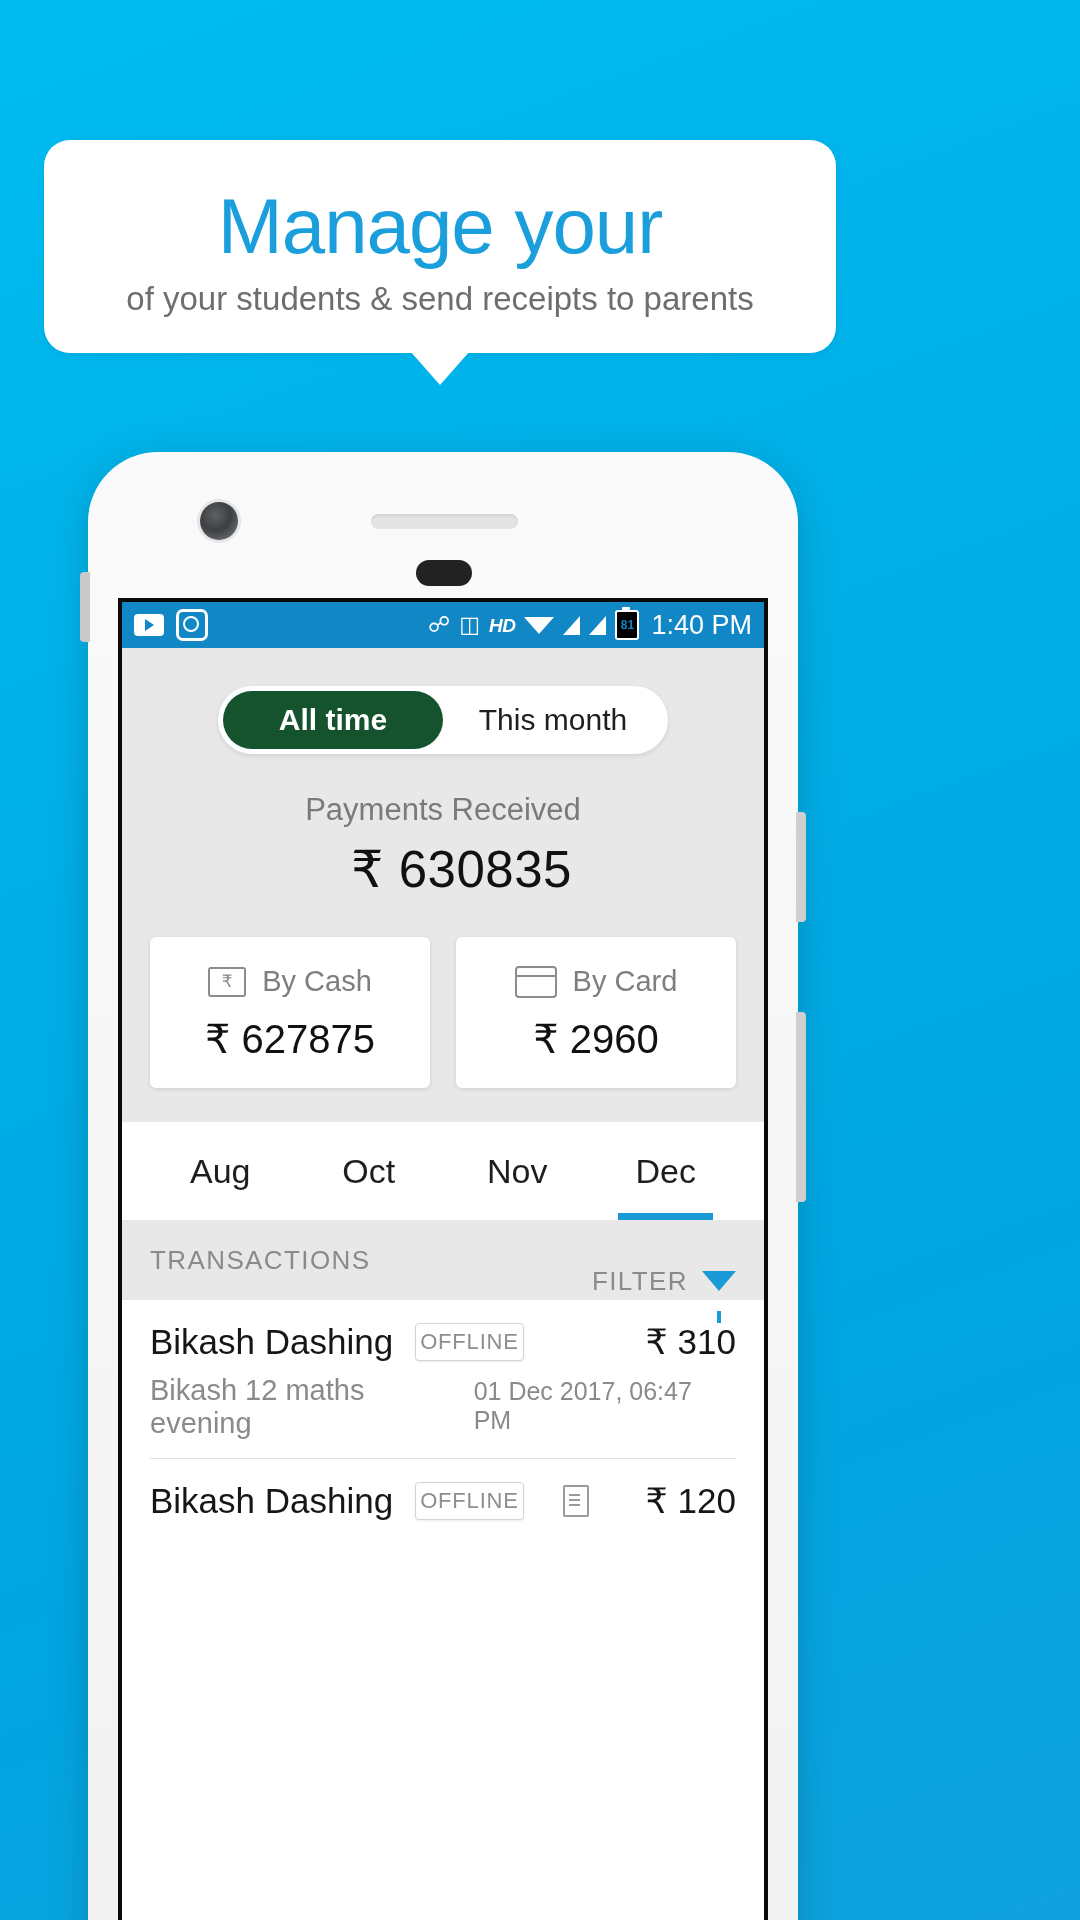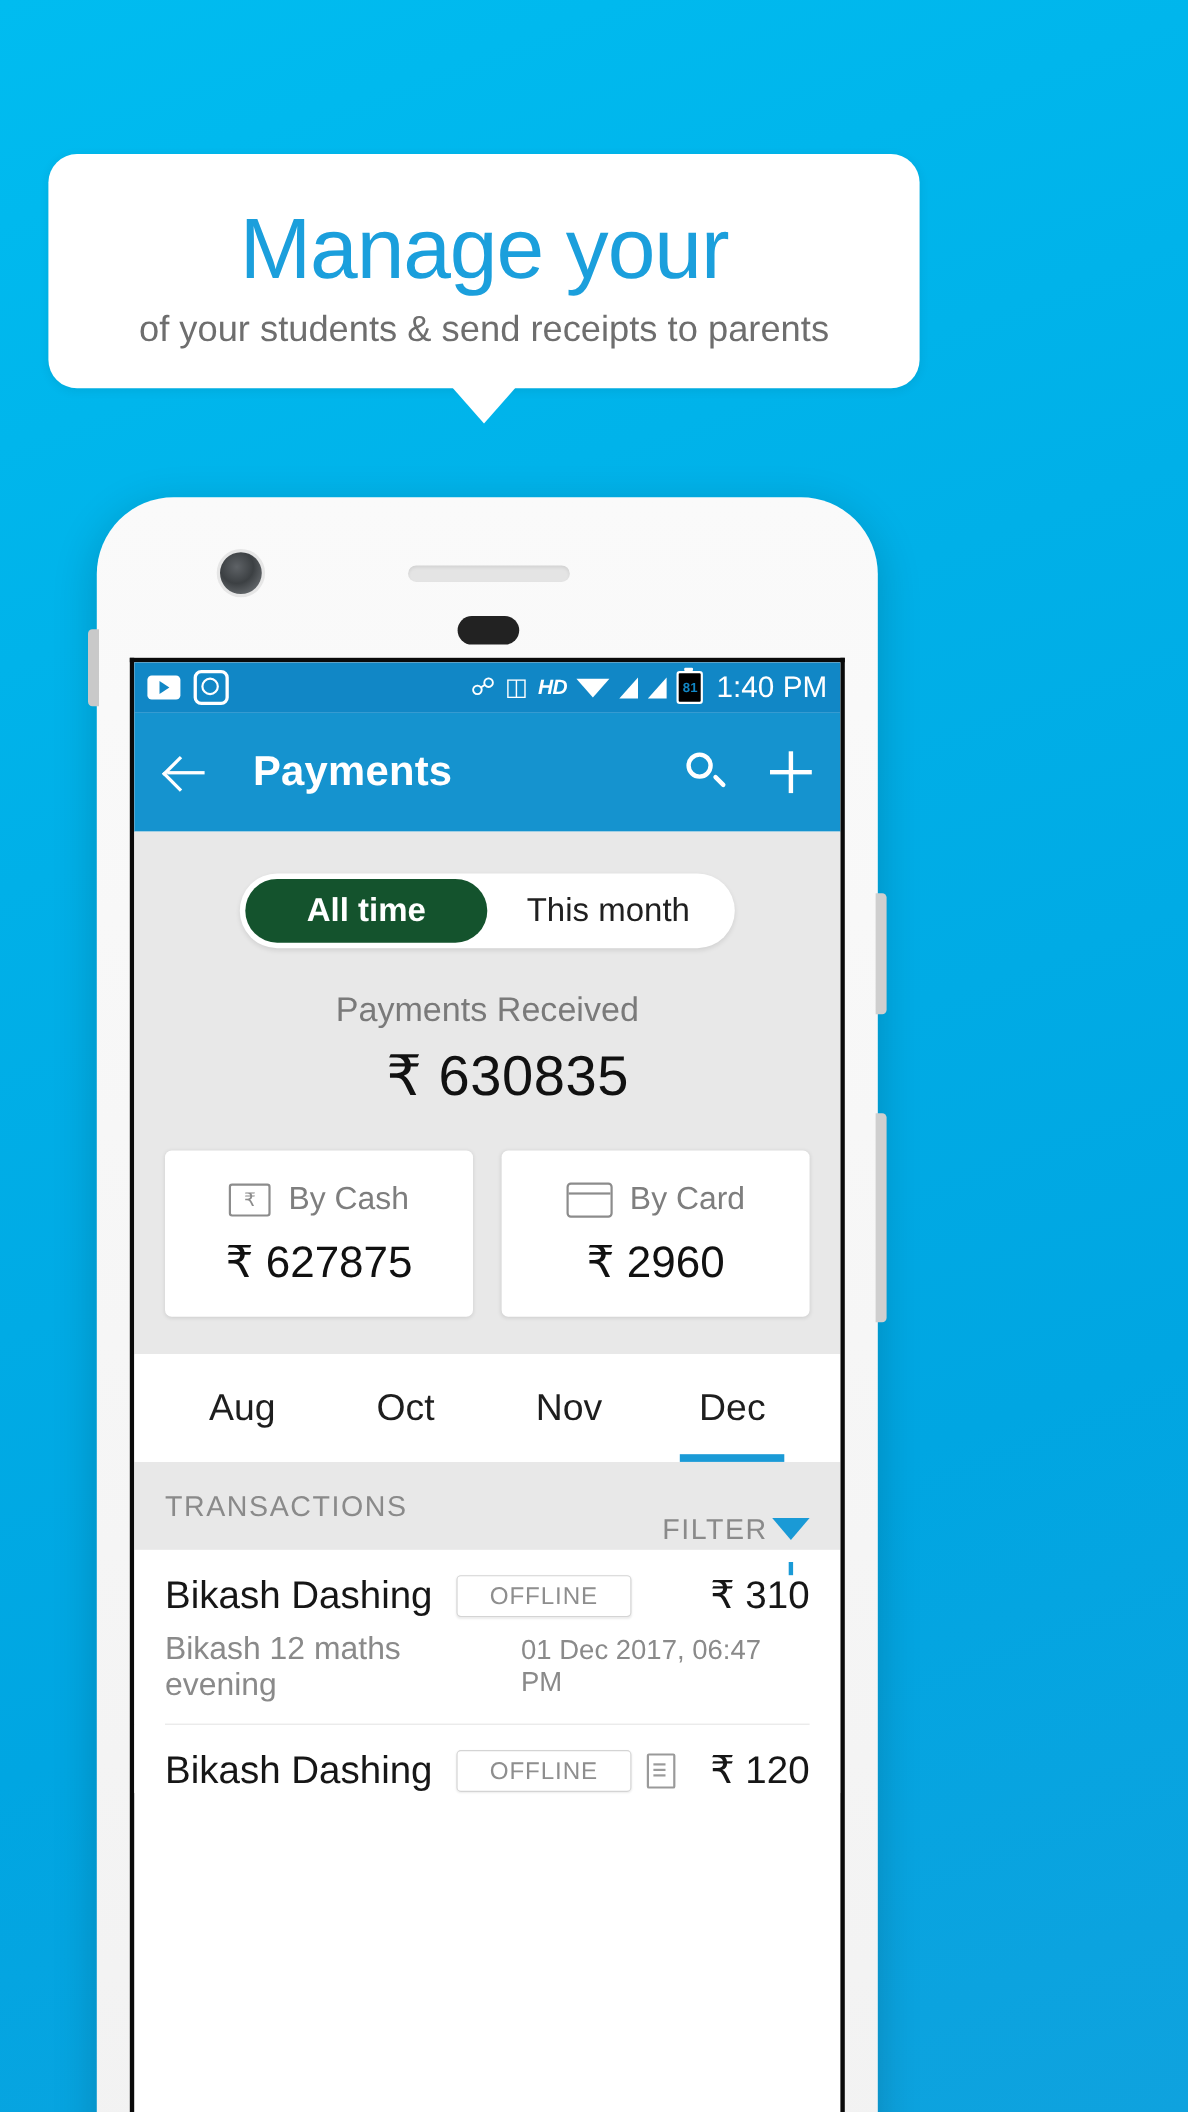--- a/index.html
+++ b/index.html
@@ -116,30 +116,30 @@
 
   
   .months{display:flex;background:#fff;padding:0 24px;height:98px;align-items:center;position:relative;}
   .month{flex:1;text-align:center;font-size:34px;color:#1e1e1e;cursor:pointer;position:relative;height:100%;
     display:flex;align-items:center;justify-content:center;}
   .month.active:after{content:"";position:absolute;bottom:0;left:18%;width:64%;height:7px;background:#1a9ad6;}
 
   
   .tx-header{background:#e8e8e8;height:80px;display:flex;align-items:center;padding:0 28px;}
   .tx-title{font-size:26px;color:#8a8a8a;letter-spacing:1.4px;}
-  .tx-filter{margin-left:auto;display:flex;align-items:center;gap:4px;cursor:pointer;margin-top:42px;}
+  .tx-filter{margin-left:auto;display:flex;align-items:center;gap:14px;cursor:pointer;margin-top:42px;}
   .tx-filter-label{font-size:26px;color:#8a8a8a;letter-spacing:1.4px;}
   .funnel{width:0;height:0;border-left:17px solid transparent;border-right:17px solid transparent;
     border-top:20px solid #1a9ad6;position:relative;}
   .funnel:after{content:"";position:absolute;left:-2px;top:20px;width:4px;height:12px;background:#1a9ad6;}
 
   .tx-row{padding:22px 28px 0 28px;background:#fff;}
   .tx-line1{display:flex;align-items:center;}
   .tx-name{font-size:35px;color:#161616;}
-  .tx-badge{margin-left:22px;border:1px solid #d4d4d4;border-radius:4px;padding:5px 29px;
+  .tx-badge{margin-left:22px;border:1px solid #d4d4d4;border-radius:4px;padding:5px 4px;
     font-size:22px;color:#8e8e8e;letter-spacing:.8px;background:#fff;box-shadow:0 1px 2px rgba(0,0,0,.08);}
   .tx-amt{margin-left:auto;font-size:35px;color:#161616;}
   .doc-ic{width:22px;height:28px;border:2px solid #9a9a9a;border-radius:2px;margin-left:auto;margin-right:18px;position:relative;}
   .doc-ic:after{content:"";position:absolute;left:4px;top:7px;width:11px;height:2px;background:#9a9a9a;
     box-shadow:0 5px 0 #9a9a9a,0 10px 0 #9a9a9a;}
   .tx-line2{display:flex;align-items:baseline;padding:12px 0 18px 0;border-bottom:1px solid #e0e0e0;}
   .tx-desc{font-size:29px;color:#8a8a8a;}
   .tx-date{margin-left:auto;font-size:25px;color:#8a8a8a;}
 </style>
 </head>
@@ -171,28 +171,20 @@
         <span class="glyph">◫</span>
         <span class="glyph ic-hd">HD</span>
         <span class="ic-wifi"></span>
         <span class="ic-sig"></span>
         <span class="ic-sig"></span>
         <span class="ic-batt">81</span>
         <span class="sb-time">1:40 PM</span>
       </div>
     </div>
 
-    <div class="appbar">
-      <div class="back-arrow"></div>
-      <div class="appbar-title">Payments</div>
-      <div class="appbar-actions">
-        <div class="search-ic"></div>
-        <div class="plus-ic"></div>
-      </div>
-    </div>
 
     <div class="summary">
       <div class="segment">
         <div class="seg-btn active">All time</div>
         <div class="seg-btn">This month</div>
       </div>
 
       <div class="received-label">Payments Received</div>
       <div class="received-amt">₹ 630835</div>
 

